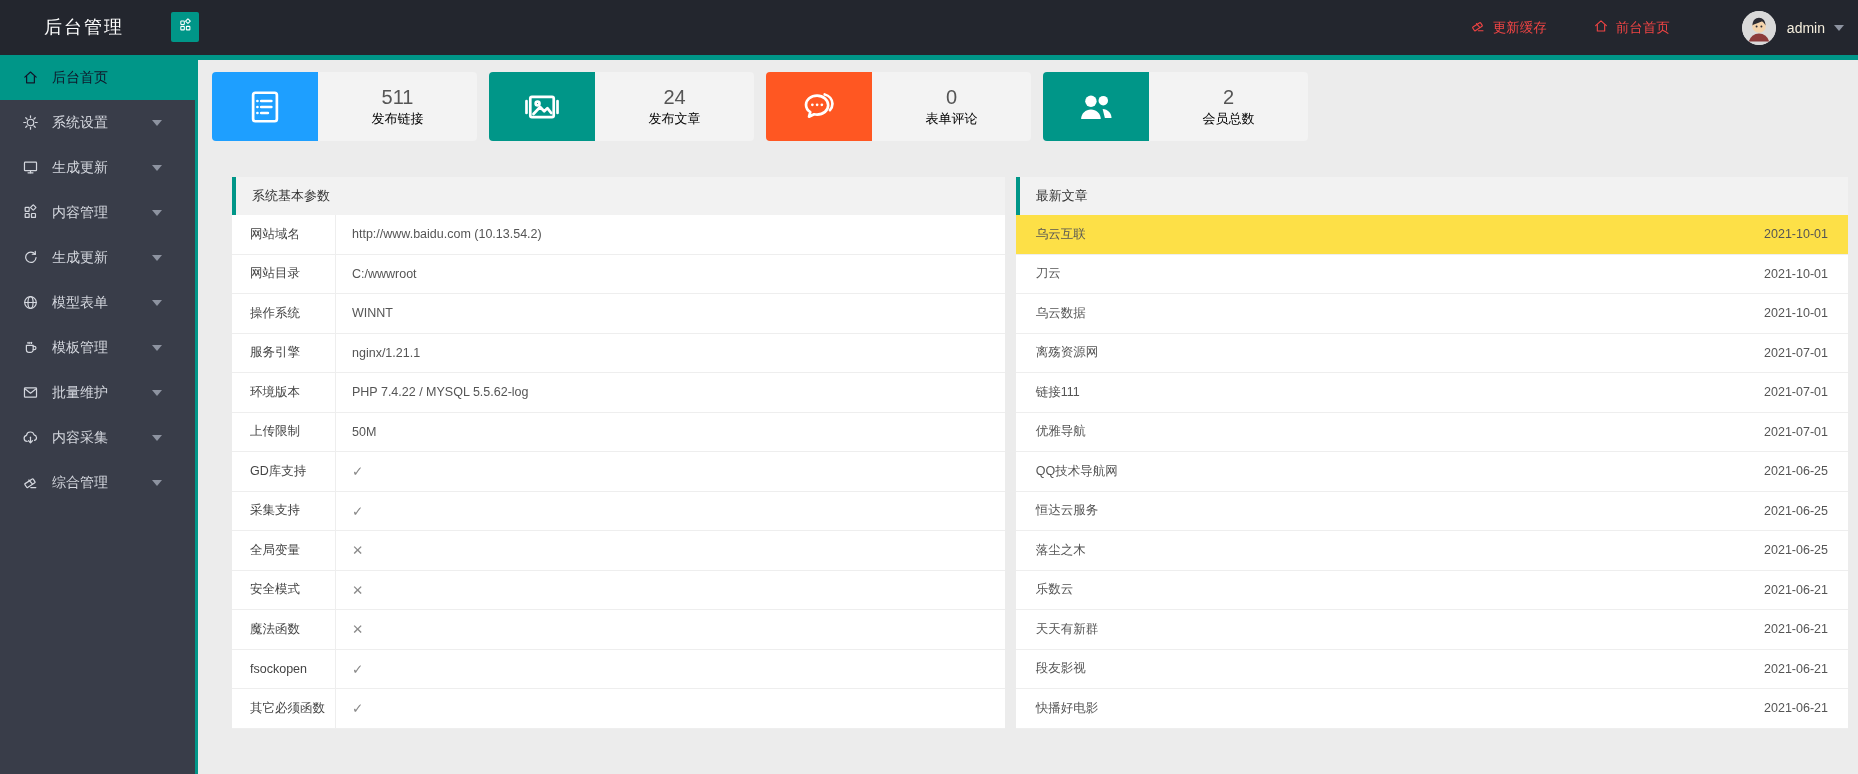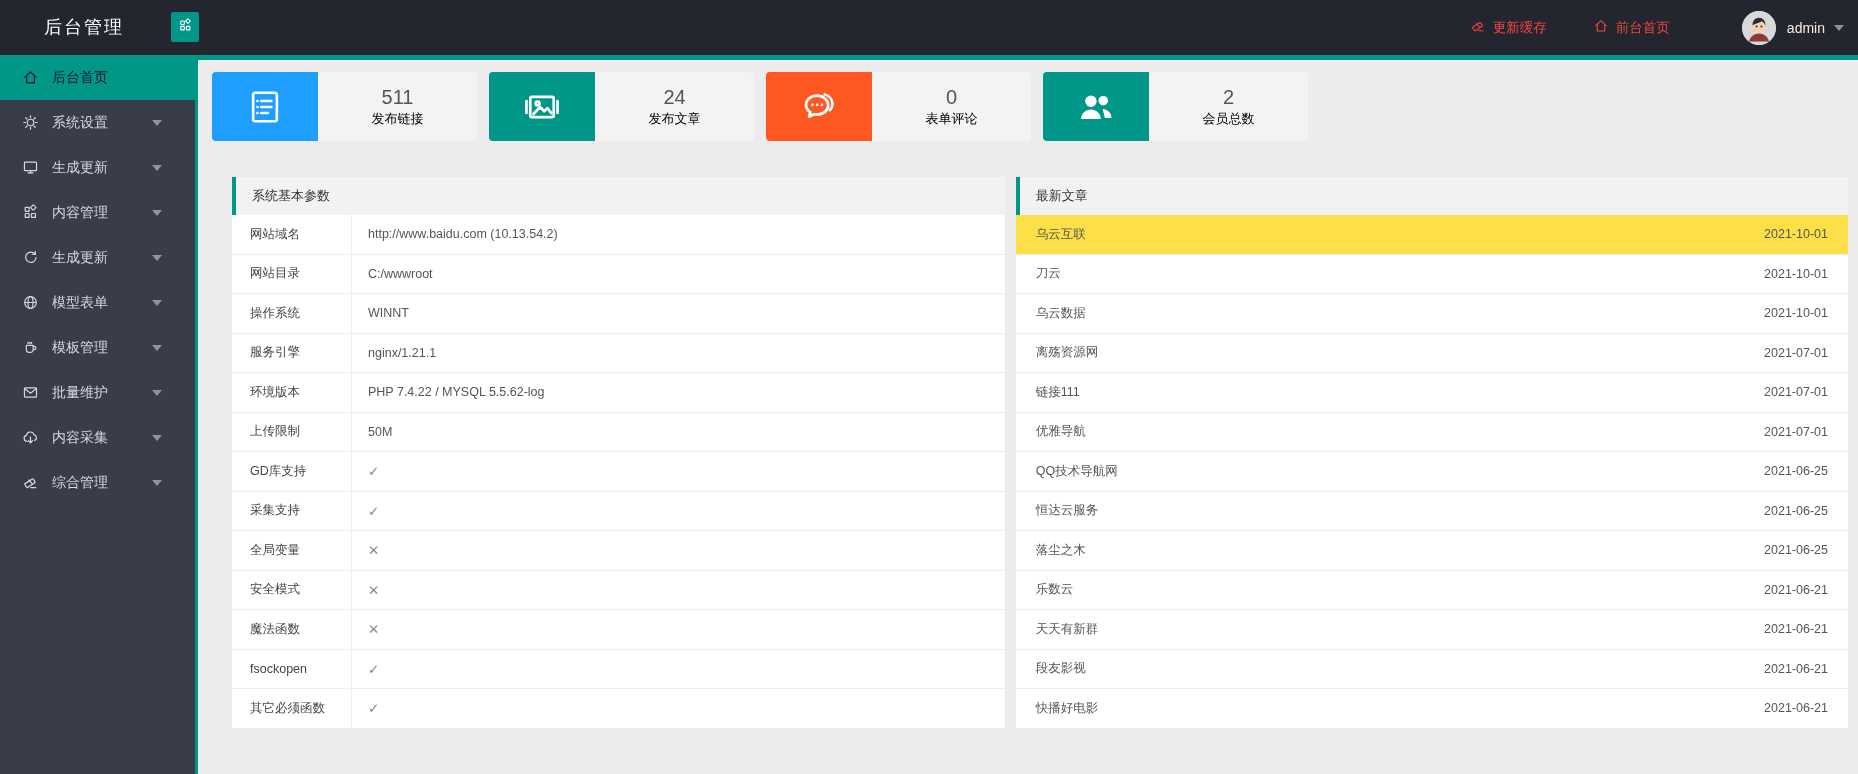--- a/index.html
+++ b/index.html
@@ -39,21 +39,21 @@
   .card-num { font-size:20px; color:#555; line-height:22px; }
   .card-label { font-size:13px; color:#000000; margin-top:2px; }
 
   .panels { display:flex; gap:11px; margin-top:36px; align-items:flex-start; }
   .panel { background:#ffffff; }
   .panel-left { width:780px;margin-left:20px; }
   .panel-right { width:840px; }
   .panel-h { height:38px; background:#f2f2f2; border-left:4px solid #009688; line-height:38px; padding-left:16px; font-size:13px; color:#333; }
 
   .sys-row { display:flex; align-items:stretch; height:39.5px; border-bottom:1px solid #eeeeee; font-size:12.5px; }
-  .sys-label { width:120px; padding-left:18px; border-right:1px solid #eeeeee; display:flex; align-items:center; color:#444; }
+  .sys-label { width:104px; padding-left:18px; border-right:1px solid #eeeeee; display:flex; align-items:center; color:#444; }
   .sys-value { padding-left:16px; display:flex; align-items:center; color:#555; }
   .sys-value.mark { color:#8a8a8a; font-size:13.5px; }
 
   .art-row { display:flex; justify-content:space-between; align-items:center; height:39.5px; border-bottom:1px solid #eeeeee; padding:0 20px; font-size:12.5px; color:#555; cursor:pointer; }
   .art-row.hl { background:#fde047; }
   .art-title { color:#555; }
   .art-date { color:#555; }
 </style>
 </head>
 <body>

